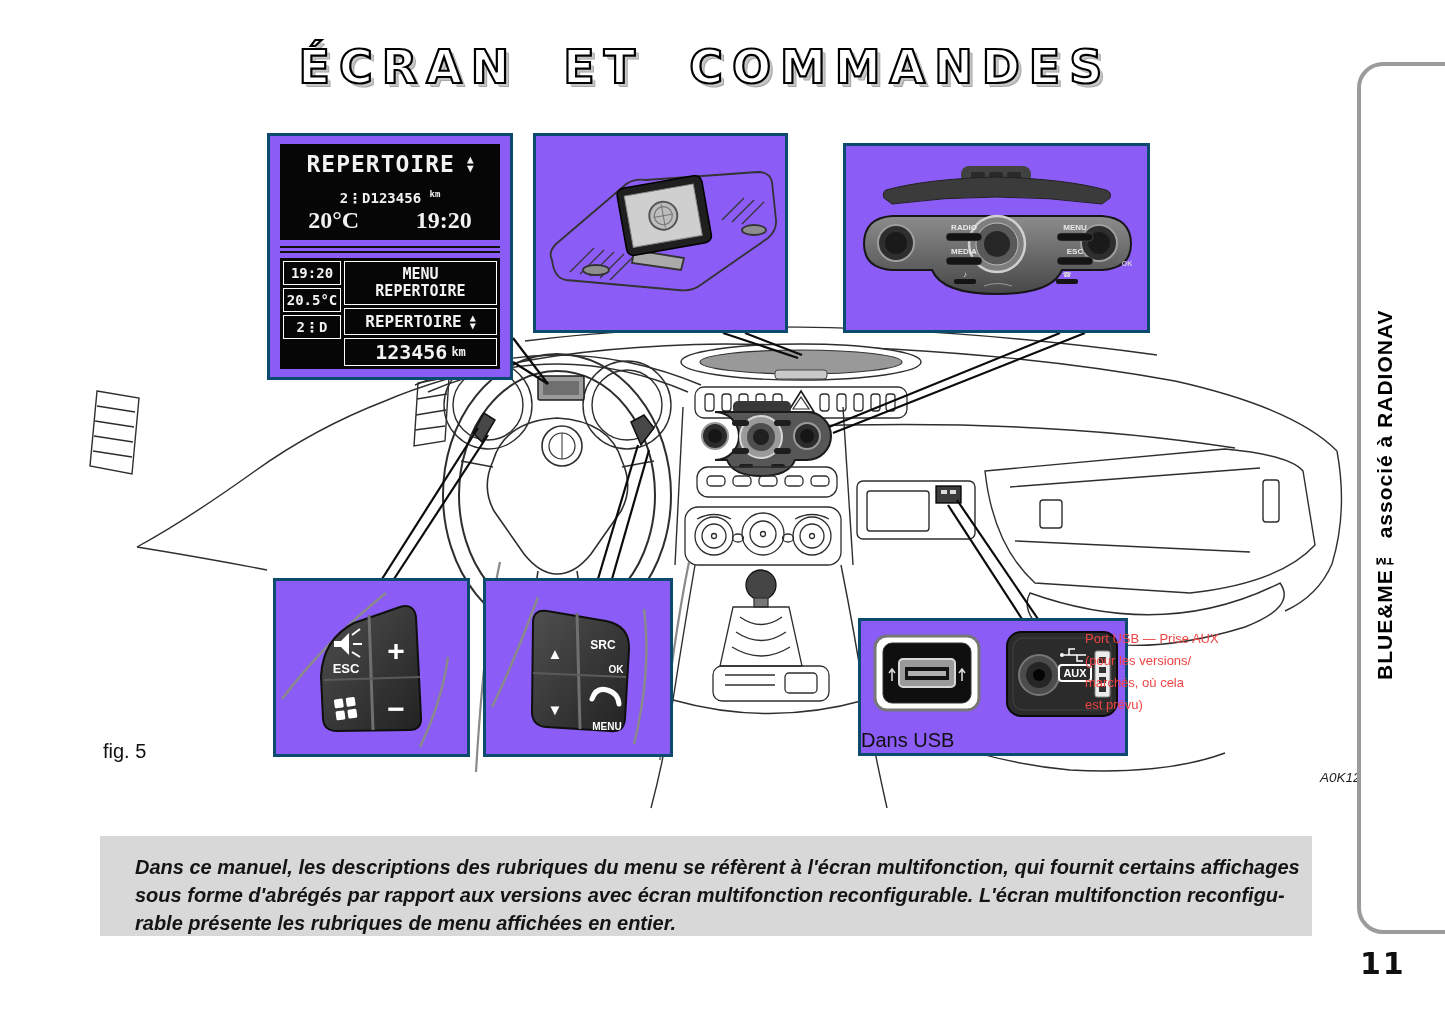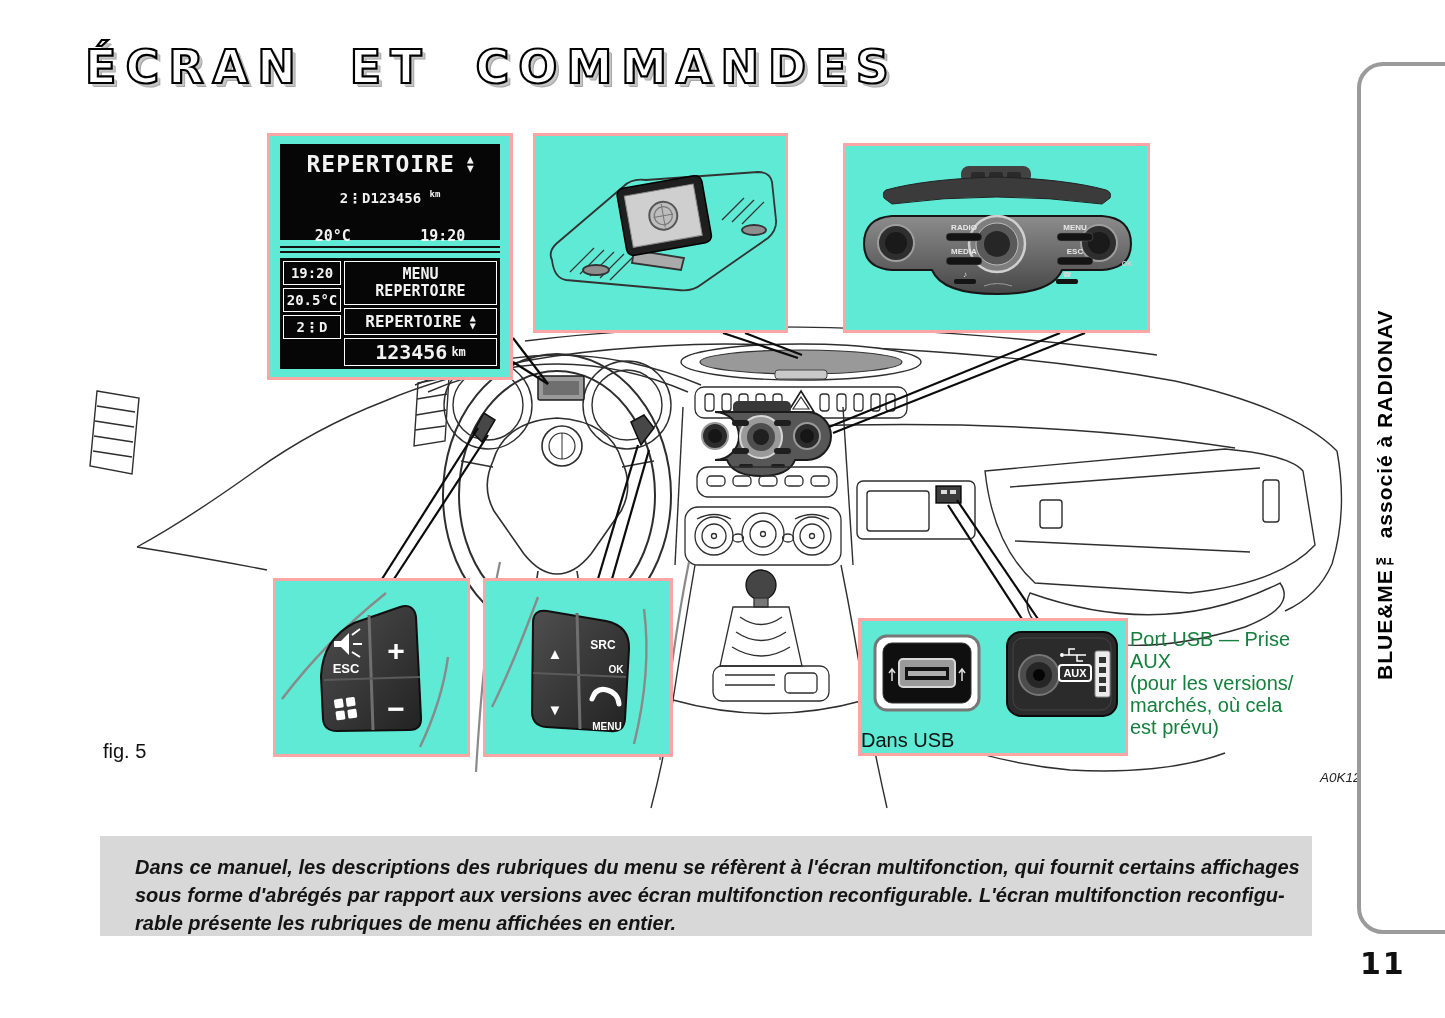--- a/index.html
+++ b/index.html
@@ -1,54 +1,54 @@
 <!DOCTYPE html>
 <html><head>
 <meta charset="utf-8">
 <style>
   html,body{margin:0;padding:0;background:#fff;}
   .page{position:relative;width:1445px;height:1018px;background:#fff;overflow:hidden;
         font-family:"Liberation Sans",sans-serif;color:#111;}
   .abs{position:absolute;}
   
-  .title{position:absolute;left:85px;top:40px;width:1240px;
+  .title{position:absolute;left:85px;top:40px;width:1240px;text-align:center;
          font-family:"DejaVu Sans",sans-serif;font-weight:bold;font-size:46px;
          letter-spacing:9px;word-spacing:20px;color:#fff;
          -webkit-text-stroke:2.2px #000;
          text-shadow:3px 3px 0 #c6c6c6,4px 4px 0 #a8a8a8;}
   
-  .box{position:absolute;background:#5eead4;border:3px solid #fca5a5;box-sizing:border-box;}
+  .box{position:absolute;background:#8b5cf6;border:3px solid #0c4a6e;box-sizing:border-box;}
   
   .mono{font-family:"DejaVu Sans Mono","DejaVu Sans",monospace;font-weight:bold;color:#f2f2f2;}
   .screen{background:#060606;}
   .scr1{position:absolute;left:10px;top:8px;width:220px;height:96px;}
   .scr1-row1{display:flex;align-items:center;justify-content:center;padding-top:7px;}
   .scr1-title{font-size:23px;letter-spacing:1px;}
   .arrstack{display:flex;flex-direction:column;line-height:9px;font-size:11px;margin-left:12px;}
   .scr1-row2{text-align:center;font-size:14px;margin-top:12px;}
   .scr1-row2 sup{font-size:9px;}
-  .scr1-row3{display:flex;justify-content:space-around;font-size:15px;margin-top:21px;}
+  .scr1-row3{display:flex;justify-content:space-around;font-size:24px;margin-top:1px;font-family:Liberation Serif, serif;}
   .rule2{position:absolute;left:10px;top:110px;width:220px;height:7px;
          border-top:2.5px solid #101010;border-bottom:2.5px solid #101010;box-sizing:border-box;}
   .scr2{position:absolute;left:10px;top:122px;width:220px;height:111px;display:flex;padding:3px;box-sizing:border-box;}
   .cellcol{display:flex;flex-direction:column;gap:3px;width:58px;}
   .cell{border:1.5px solid #fff;display:flex;align-items:center;justify-content:center;
         height:24px;font-size:14px;box-sizing:border-box;}
   .rightcol{flex:1;display:flex;flex-direction:column;gap:3px;margin-left:3px;}
   .rrow{border:1.5px solid #fff;display:flex;align-items:center;justify-content:center;box-sizing:border-box;}
   .rA{height:44px;flex-direction:column;font-size:15px;line-height:17px;}
   .rB{height:27px;font-size:16px;}
   .rC{height:28px;font-size:20px;}
   .unit-sm{font-size:12px;margin-left:4px;}
   .arrstack2{display:flex;flex-direction:column;line-height:8px;font-size:10px;margin-left:8px;}
   
   .figlabel{position:absolute;left:103px;top:740px;font-size:20px;color:#111;}
   .figcode{position:absolute;left:1320px;top:770px;font-size:13.5px;font-style:italic;color:#222;}
   .usbcaption{position:absolute;left:861px;top:729px;font-size:20px;color:#101010;}
-  .sidenote{position:absolute;left:1130px;top:628px;width:175px;font-size:20px;line-height:22px;color:#15803d;}
+  .sidenote{position:absolute;left:1085px;top:628px;width:175px;font-size:13px;line-height:22px;color:#ef4444;}
   
   .notebox{position:absolute;left:100px;top:836px;width:1212px;height:100px;background:#d8d8d8;}
   .noteinner{padding:17px 0 0 35px;font-size:20px;font-weight:bold;font-style:italic;
              line-height:28px;color:#141414;}
   .noteinner div{white-space:nowrap;}
   
   .sidebar{position:absolute;left:1357px;top:62px;width:120px;height:872px;
            border:4px solid #9b9b9b;border-radius:26px;box-sizing:border-box;background:#fff;}
   .sidebar-label{position:absolute;left:1370px;top:290px;height:410px;width:30px;
                  writing-mode:vertical-rl;transform:rotate(180deg);

